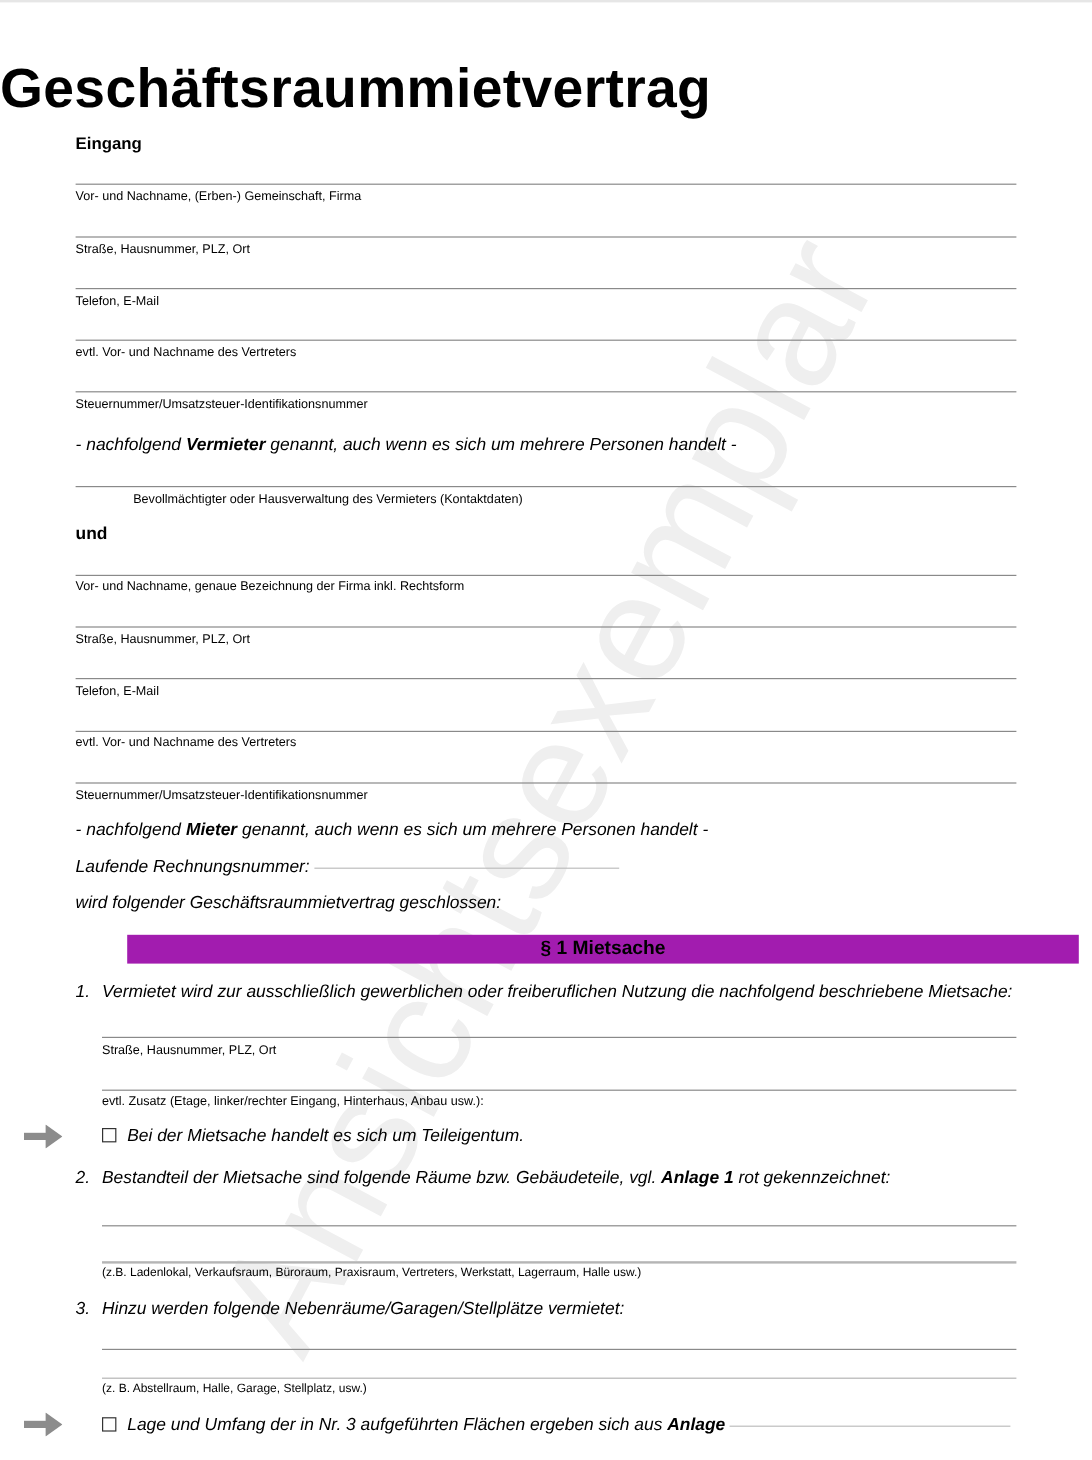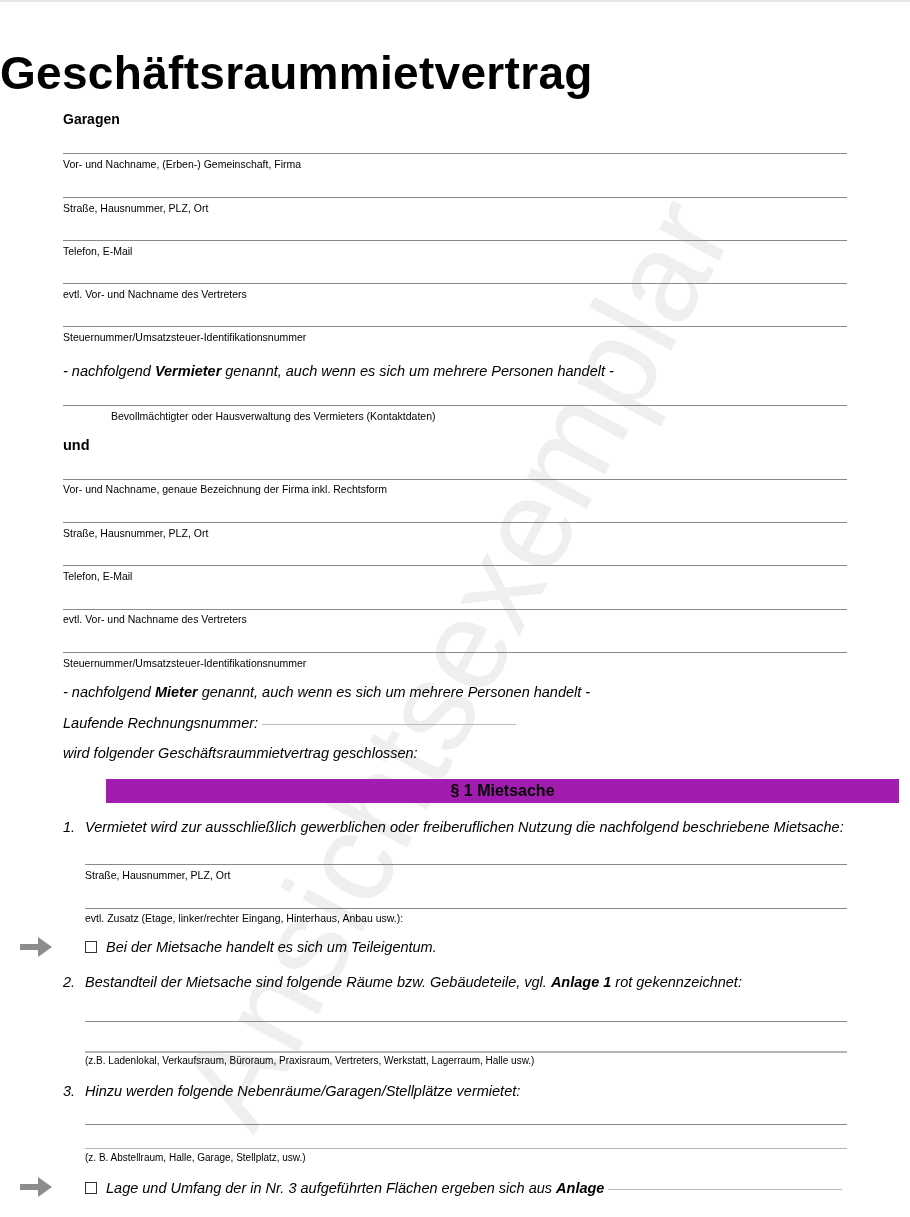--- a/index.html
+++ b/index.html
@@ -37,21 +37,21 @@
   .arrow { position: absolute; z-index: 1; }
   .inline-line { display: inline-block; height: 1px; background: #bdbdbd; vertical-align: 3px; }
 </style>
 </head>
 <body>
 
 <div class="watermark">Ansichtsexemplar</div>
 
 <div class="abs title">Geschäftsraummietvertrag</div>
 
-<div class="abs h-bold" style="left:63px; top:109px;">Garagen</div>
+<div class="abs h-bold" style="left:63px; top:109px;">Eingang</div>
 
 <div class="field-line" style="left:63px; width:784px; top:151px;"></div>
 <div class="field-caption" style="left:63px; top:156px;">Vor- und Nachname, (Erben-) Gemeinschaft, Firma</div>
 
 <div class="field-line" style="left:63px; width:784px; top:195px;"></div>
 <div class="field-caption" style="left:63px; top:200px;">Straße, Hausnummer, PLZ, Ort</div>
 
 <div class="field-line" style="left:63px; width:784px; top:238px;"></div>
 <div class="field-caption" style="left:63px; top:243px;">Telefon, E-Mail</div>
 

